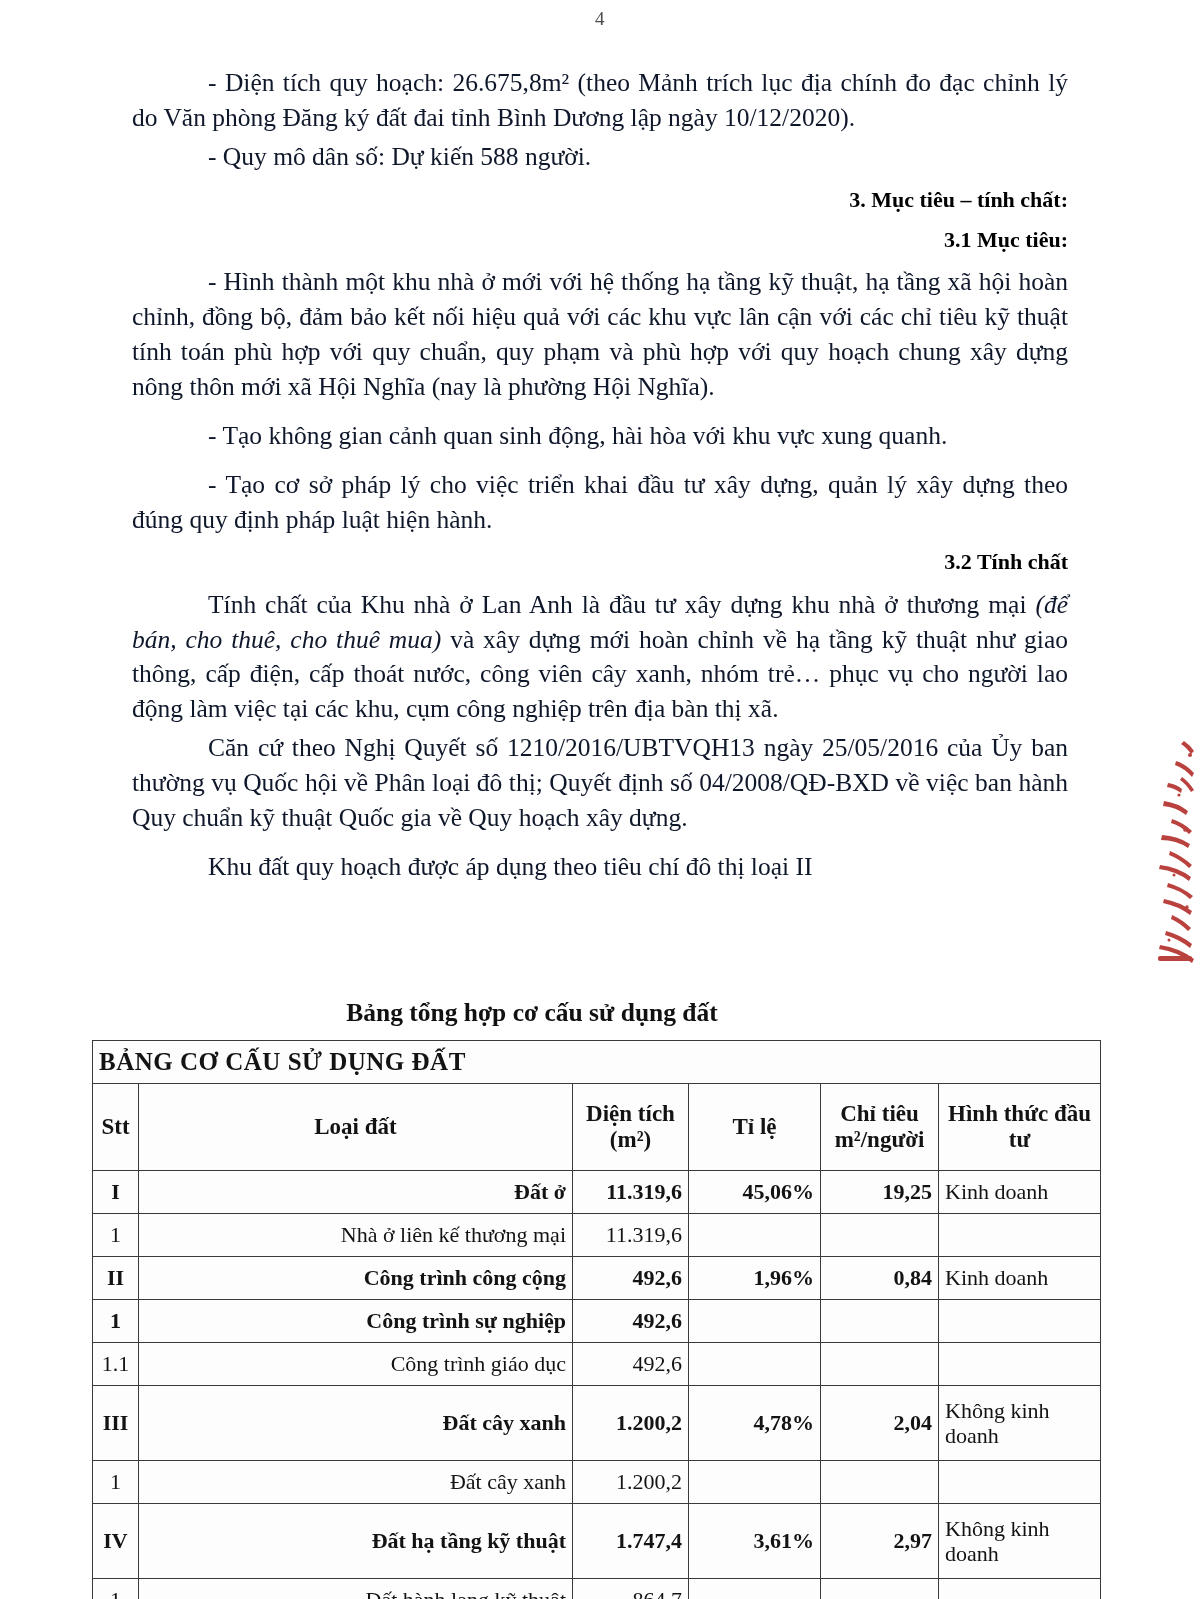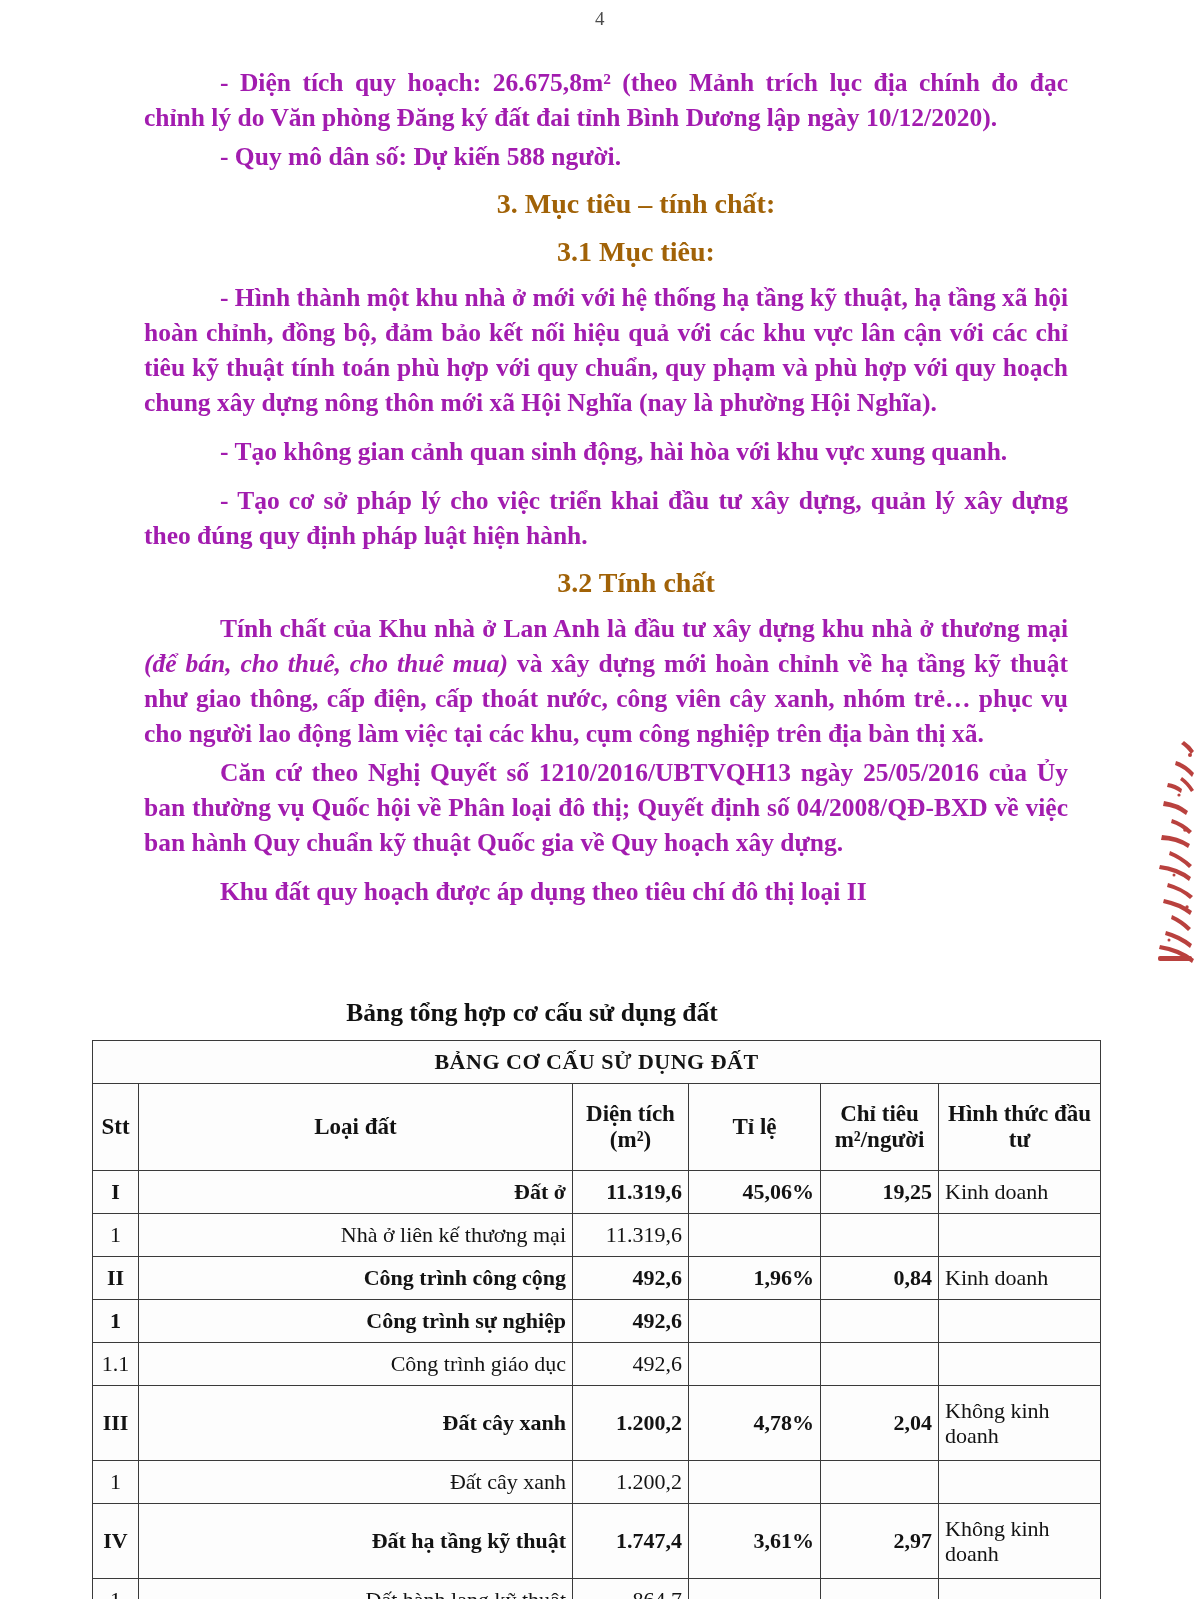--- a/index.html
+++ b/index.html
@@ -35,36 +35,35 @@
   }
 
   
   .body {
     position: absolute;
     top: 66px;
     left: 128px;
     width: 940px;
   }
   p.para {
-    margin: 0 0 4px 16px;
+    margin: 0 0 4px 4px;
     font-size: 25.5px;
     line-height: 1.37;
     text-align: justify;
     text-indent: 76px;
-    color: #a21caf;
-    font-weight: bold;
+    color: #0f172a;
   }
   p.heading {
     margin: 10px 0 10px 0;
-    font-size: 28px;
+    font-size: 22px;
     line-height: 1.37;
     font-weight: bold;
     text-indent: 76px;
-    text-align: center;
-    color: #a16207;
+    text-align: right;
+    color: #000000;
   }
   p.spaced { margin-top: 14px; }
   .ital { font-style: italic; }
 
   
   .table-caption {
     position: absolute;
     left: 0;
     top: 998px;
     width: 1064px;
@@ -88,23 +87,23 @@
     font-size: 22px;
     color: #131313;
   }
   table.landuse td, table.landuse th {
     border: 1px solid #3a3a3a;
     padding: 2px 6px;
     vertical-align: middle;
     background: #fdfdfd;
   }
   .t-title {
-    text-align: center;
+    text-align: left;
     font-weight: bold;
-    font-size: 22px;
+    font-size: 25px;
     letter-spacing: 0.5px;
     height: 38px;
     padding-top: 2px !important;
   }
   thead th {
     text-align: center;
     font-weight: bold;
     font-size: 23px;
     line-height: 1.12;
     height: 82px;

